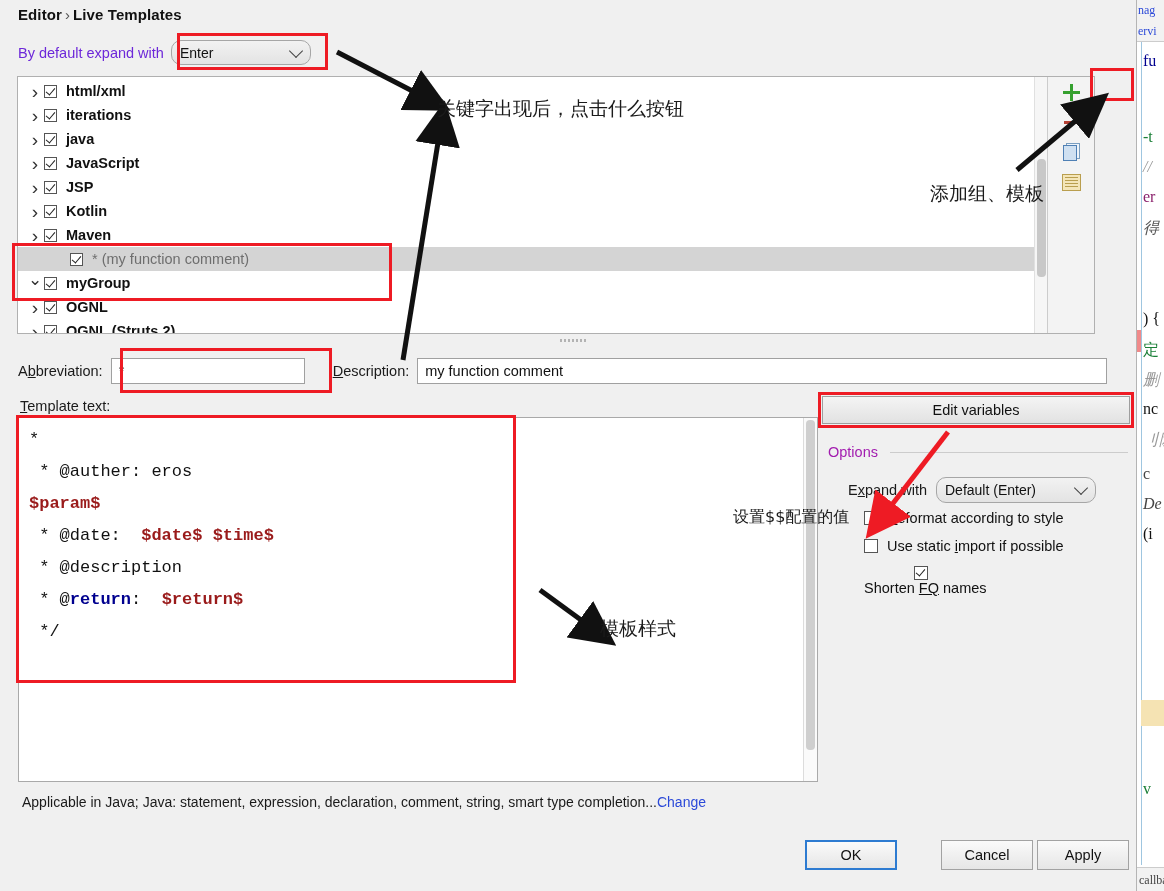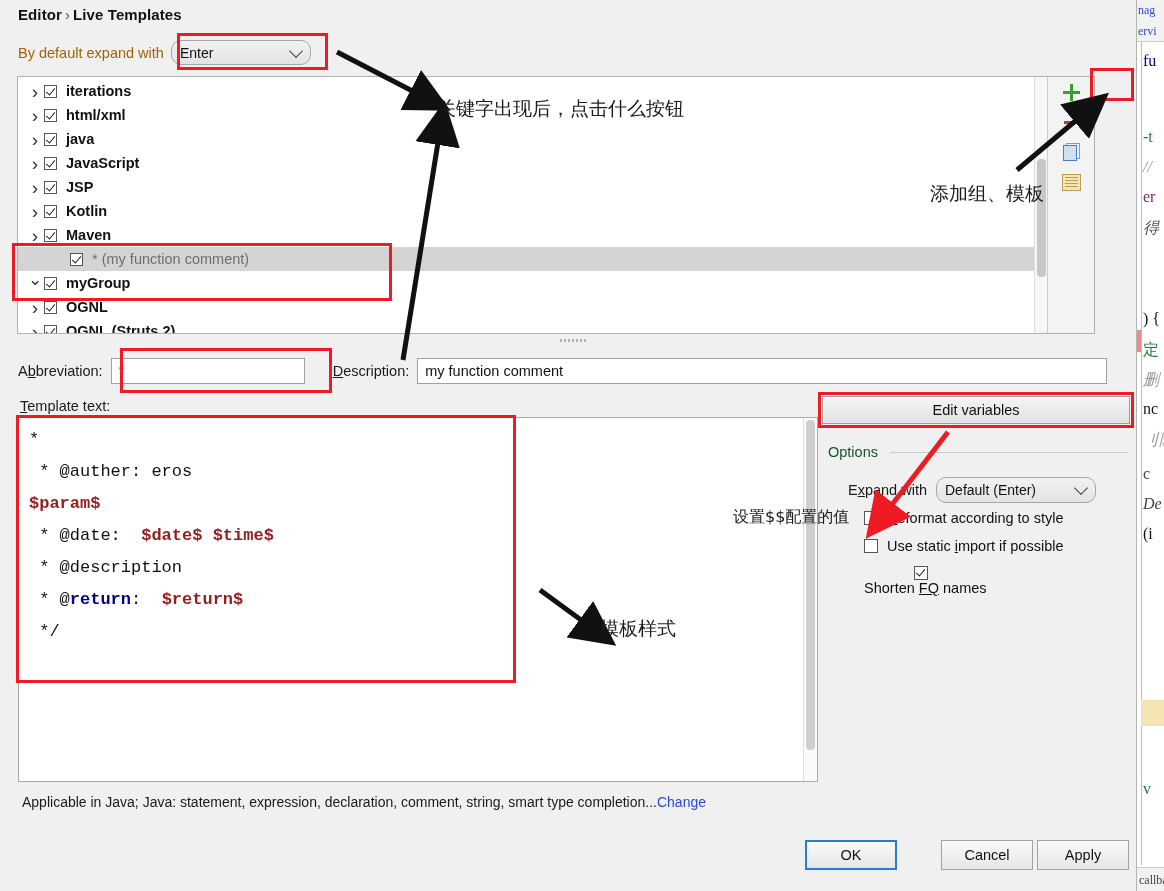--- a/index.html
+++ b/index.html
@@ -35,21 +35,21 @@
     color: #111;
     letter-spacing: .1px;
   }
   .breadcrumb .sep { font-weight: normal; color: #555; padding: 0 3px; }
 
   
   .expand-row {
     position: absolute; left: 18px; top: 40px;
     display: flex; align-items: center;
   }
-  .expand-label { font-size: 14.5px; color: #a16207; }
+  .expand-label { font-size: 14.5px; color: #6d28d9; }
   .combo {
     margin-left: 7px;
     width: 140px; height: 25px;
     background: linear-gradient(#f2f2f2, #e3e3e3);
     border: 1px solid #a6a6a6;
     border-radius: 10px;
     display: flex; align-items: center;
     box-sizing: border-box;
     position: relative;
     font-size: 14px;
@@ -215,21 +215,21 @@
     position: absolute; left: 822px; top: 396px;
     width: 308px; height: 28px;
     background: linear-gradient(#f4f4f4,#e2e2e2);
     border: 1px solid #9e9e9e;
     display: flex; align-items: center; justify-content: center;
     font-size: 14.5px; color: #111;
     box-sizing: border-box;
   }
   .opt-title {
     position: absolute; left: 828px; top: 444px;
-    font-size: 14.5px; color: #14532d;
+    font-size: 14.5px; color: #a21caf;
     background: #f0f0f0; padding-right: 8px;
   }
   .opt-rule {
     position: absolute; left: 890px; top: 452px; width: 238px; height: 1px;
     background: #cccccc;
   }
   .expand2 {
     position: absolute; left: 848px; top: 477px;
     display: flex; align-items: center;
   }
@@ -362,26 +362,26 @@
         <span class="val">Enter</span>
         <span class="chev"></span>
       </div>
     </div>
 
     <div class="tree-wrap">
       <div class="tree" id="tree-rows">
           <div class="trow">
             <span class="arrow right"></span>
             <span class="cbox checked"></span>
+            <span class="tlabel">html/xml</span>
+          </div>
+          <div class="trow">
+            <span class="arrow right"></span>
+            <span class="cbox checked"></span>
             <span class="tlabel">iterations</span>
-          </div>
-          <div class="trow">
-            <span class="arrow right"></span>
-            <span class="cbox checked"></span>
-            <span class="tlabel">html/xml</span>
           </div>
           <div class="trow">
             <span class="arrow right"></span>
             <span class="cbox checked"></span>
             <span class="tlabel">java</span>
           </div>
           <div class="trow">
             <span class="arrow right"></span>
             <span class="cbox checked"></span>
             <span class="tlabel">JavaScript</span>

